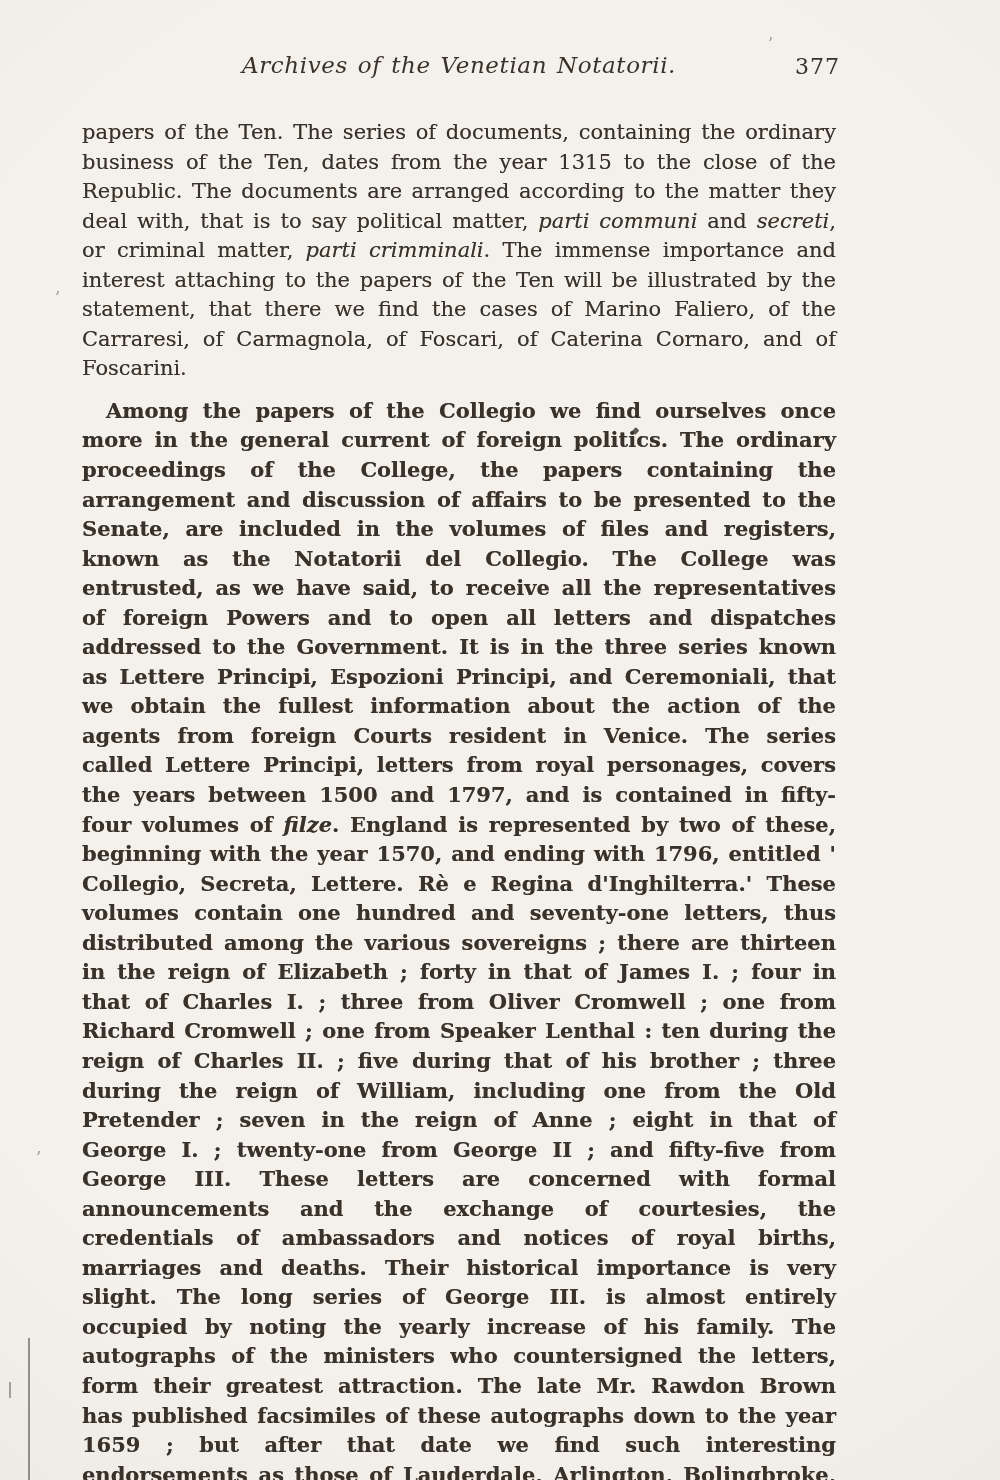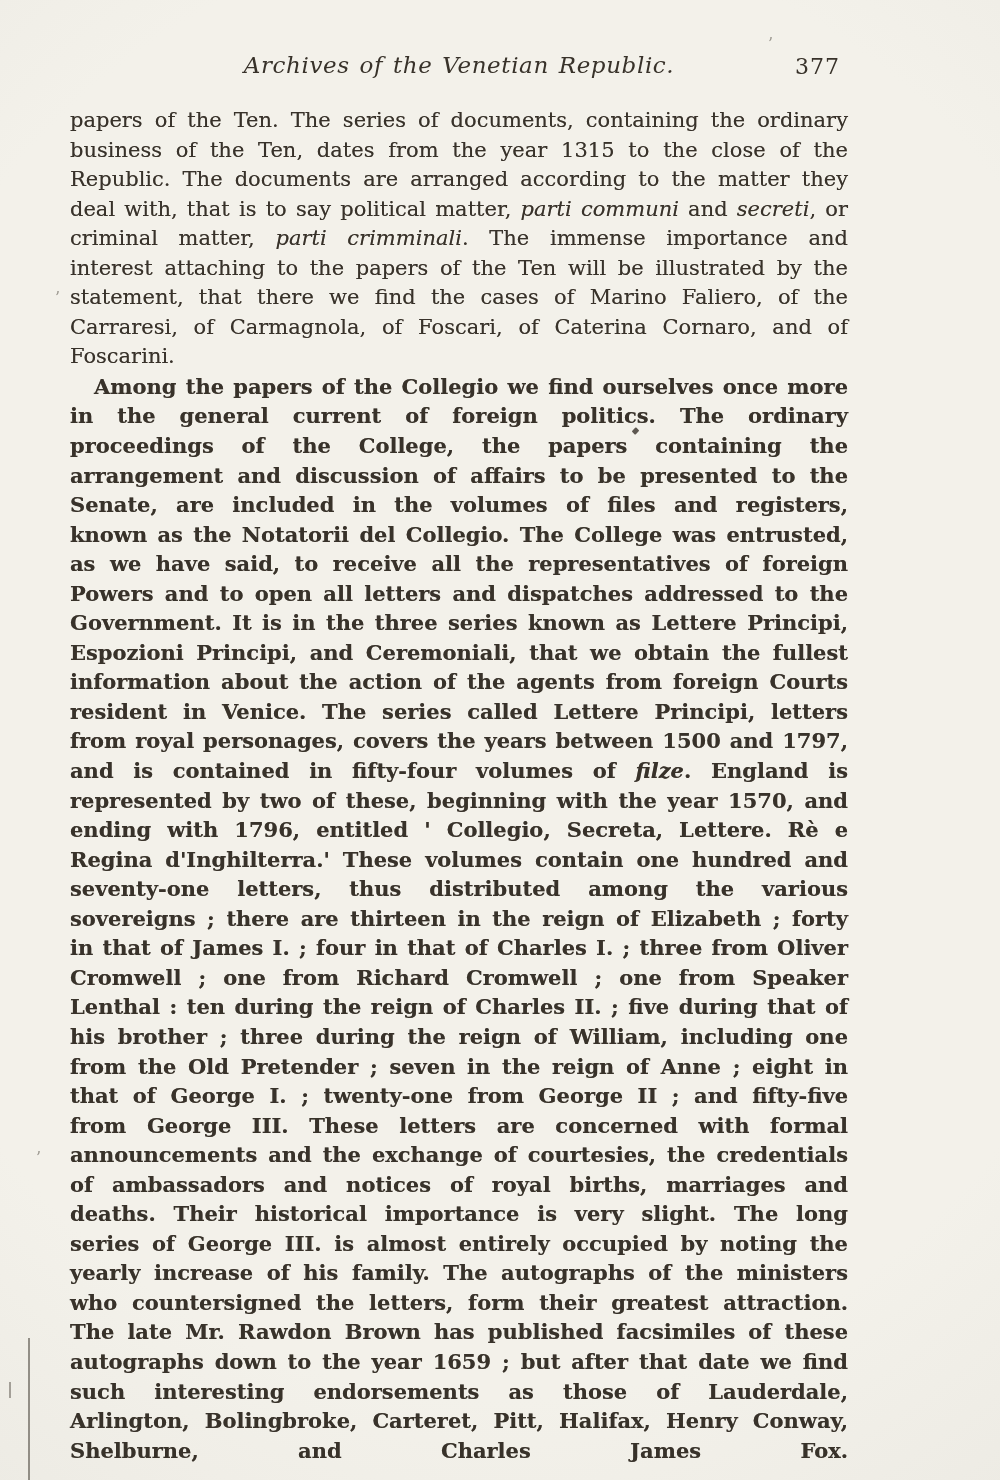--- a/index.html
+++ b/index.html
@@ -46,21 +46,21 @@
     top: 106px;
     left: 70px;
     width: 778px;
     text-align: justify;
     font-size: 21px;
     line-height: 29.55px;
     word-spacing: 1.5px;
     text-shadow: 0 0 0.5px rgba(56, 50, 42, 0.55);
   }
   .content p {
-    margin: 0;
+    margin: 12px;
     padding: 0;
   }
   .content p.indent {
     text-indent: 24px;
     font-weight: bold;
   }
   .content p.justify-last {
     text-align-last: justify;
   }
   .it {
@@ -98,21 +98,21 @@
     border-radius: 1px;
     transform: rotate(45deg);
   }
 </style>
 </head>
 <body>
 
 <div class="page">
 
   <div class="running-head">
-    <span class="head-title">Archives of the Venetian Republic.</span>
+    <span class="head-title">Archives of the Venetian Notatorii.</span>
     <span class="page-number">377</span>
   </div>
 
   <div class="content">
       <p><span>papers of the Ten. The series of documents, containing the ordinary business of the Ten, dates from the year 1315 to the close of the Republic. The documents are arranged according to the matter they deal with, that is to say political matter, </span><span class="it">parti communi</span><span> and </span><span class="it">secreti</span><span>, or criminal matter, </span><span class="it">parti crimminali</span><span>. The immense importance and interest attaching to the papers of the Ten will be illustrated by the statement, that there we find the cases of Marino Faliero, of the Carraresi, of Carmagnola, of Foscari, of Caterina Cornaro, and of Foscarini.</span></p>
       <p class="indent justify-last"><span>Among the papers of the Collegio we find ourselves once more in the general current of foreign politics. The ordinary proceedings of the College, the papers containing the arrangement and discussion of affairs to be presented to the Senate, are included in the volumes of files and registers, known as the Notatorii del Collegio. The College was entrusted, as we have said, to receive all the representatives of foreign Powers and to open all letters and dispatches addressed to the Government. It is in the three series known as Lettere Principi, Espozioni Principi, and Ceremoniali, that we obtain the fullest information about the action of the agents from foreign Courts resident in Venice. The series called Lettere Principi, letters from royal personages, covers the years between 1500 and 1797, and is contained in fifty-four volumes of </span><span class="it">filze</span><span>. England is represented by two of these, beginning with the year 1570, and ending with 1796, entitled ' Collegio, Secreta, Lettere. Rè e Regina d'Inghilterra.' These volumes contain one hundred and seventy-one letters, thus distributed among the various sovereigns ; there are thirteen in the reign of Elizabeth ; forty in that of James I. ; four in that of Charles I. ; three from Oliver Cromwell ; one from Richard Cromwell ; one from Speaker Lenthal : ten during the reign of Charles II. ; five during that of his brother ; three during the reign of William, including one from the Old Pretender ; seven in the reign of Anne ; eight in that of George I. ; twenty-one from George II ; and fifty-five from George III. These letters are concerned with formal announcements and the exchange of courtesies, the credentials of ambassadors and notices of royal births, marriages and deaths. Their historical importance is very slight. The long series of George III. is almost entirely occupied by noting the yearly increase of his family. The autographs of the ministers who countersigned the letters, form their greatest attraction. The late Mr. Rawdon Brown has published facsimiles of these autographs down to the year 1659 ; but after that date we find such interesting endorsements as those of Lauderdale, Arlington, Bolingbroke, Carteret, Pitt, Halifax, Henry Conway, Shelburne, and Charles James Fox.</span></p>
     </div>
 
   <span class="artifact" style="left:768px; top:34px;">’</span>
   <span class="artifact" style="left:55px; top:288px;">’</span>

